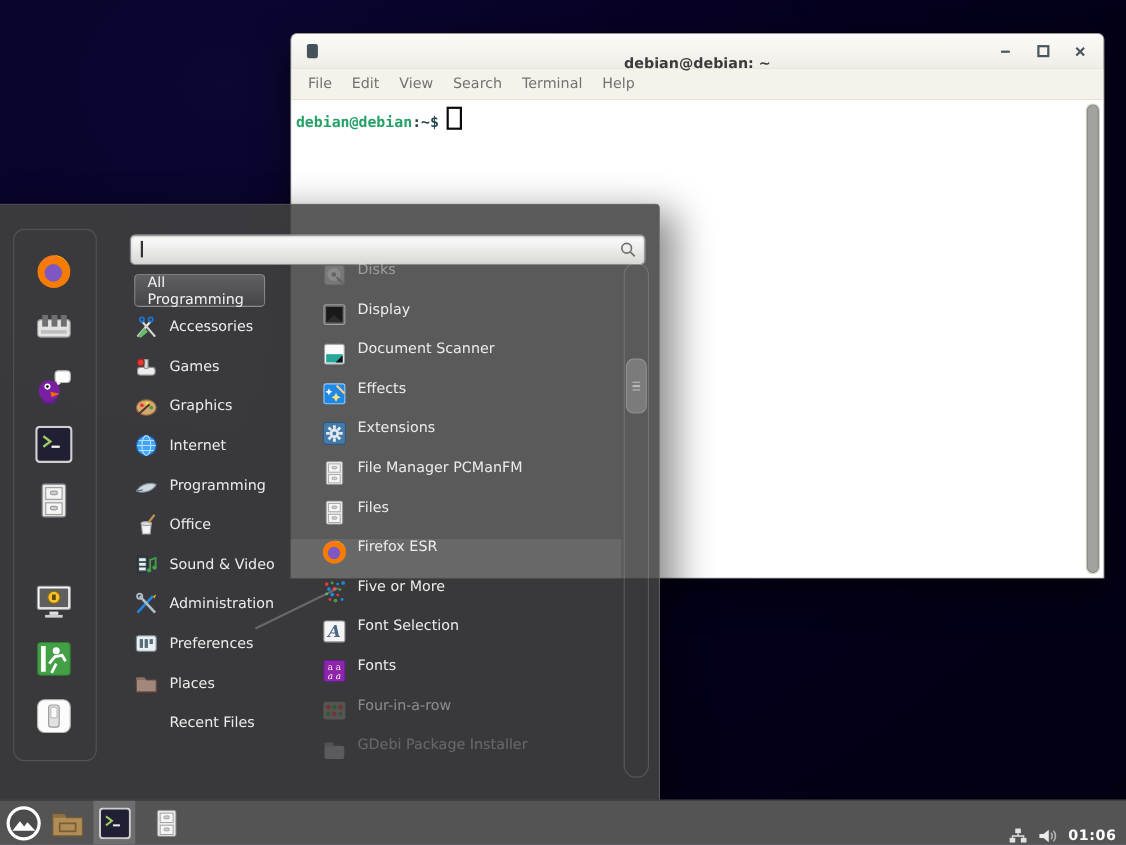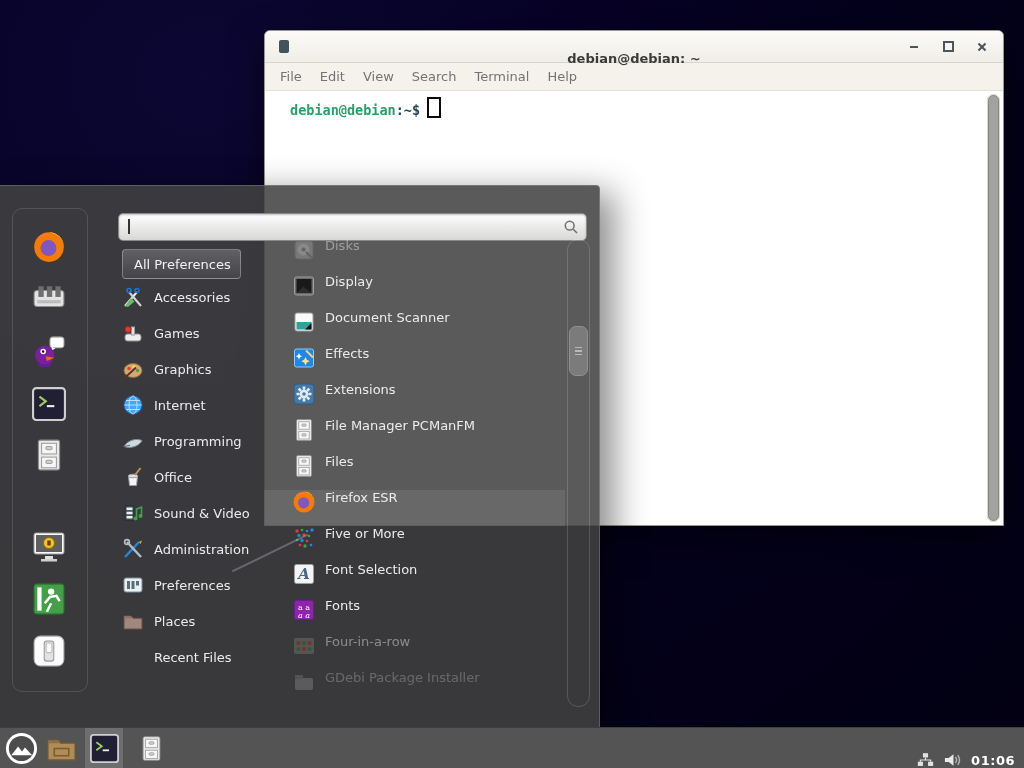--- a/index.html
+++ b/index.html
@@ -27,21 +27,21 @@
   .win-btns{position:absolute;right:12px;top:0;height:31px;display:flex;align-items:center;gap:16px;}
   .wbtn{width:18px;height:18px;display:flex;align-items:center;justify-content:center;cursor:default;}
   .glyph-min{width:8px;height:2px;background:#4a555e;}
   .glyph-max{width:7px;height:7px;border:2px solid #4a555e;}
   .glyph-close{position:relative;width:10px;height:10px;}
   .glyph-close:before,.glyph-close:after{content:"";position:absolute;left:0;top:4px;width:10px;height:2px;background:#4a555e;}
   .glyph-close:before{transform:rotate(45deg);} .glyph-close:after{transform:rotate(-45deg);}
   .menubar{height:27px;background:#f4f2eb;display:flex;align-items:center;padding-left:6px;
     border-bottom:1px solid #e3e1d8;}
   .menubar .mitem{padding:0 9px;font-size:13px;color:#737373;line-height:27px;}
-  .termbody{position:absolute;left:0;top:60px;right:0;bottom:0;background:#ffffff;padding-left:21px;}
+  .termbody{position:absolute;left:0;top:60px;right:0;bottom:0;background:#ffffff;}
   .promptline{padding:6px 0 0 4px;font-family:"DejaVu Sans Mono","Liberation Mono",monospace;
     font-size:13.5px;white-space:pre;}
   .p-user{color:#26a269;font-weight:bold;}
   .p-rest{color:#27454f;font-weight:bold;}
   .term-cursor{display:inline-block;width:10px;height:17px;border:2px solid #0a0a0a;
     margin-left:7px;vertical-align:-3px;}
   .term-scroll{position:absolute;top:3px;right:3px;bottom:3px;width:11px;background:#edebe4;
     border:1px solid #dbd8cf;border-radius:6px;}
   .term-thumb{position:absolute;left:0px;top:0px;bottom:0px;width:9px;background:#a2a29e;
     border:1px solid #87877f;border-radius:6px;}
@@ -211,21 +211,21 @@
 
     <div class="searchbox">
       <span class="caret"></span>
       <input type="text" placeholder="" style="">
       <svg class="mag" viewBox="0 0 16 16">
           <circle cx="6.7" cy="6.7" r="4.4" fill="none" stroke="#6f6f6f" stroke-width="1.5"></circle>
           <path d="M10.2 10.2L14 14" stroke="#6f6f6f" stroke-width="1.6"></path>
         </svg>
     </div>
 
-    <button class="allapps">All Preferences</button>
+    <button class="allapps">All Programming</button>
 
     <div class="cats">
       <div class="cat-row">
         <span class="cat-ic"><svg viewBox="0 0 22 22">
               <path d="M3 20L15 6" stroke="#ececec" stroke-width="2"></path>
               <path d="M19 20L7 6" stroke="#d5d5d5" stroke-width="2"></path>
               <circle cx="7" cy="4.5" r="2" fill="none" stroke="#1976d2" stroke-width="1.6"></circle>
               <circle cx="15" cy="4.5" r="2" fill="none" stroke="#1976d2" stroke-width="1.6"></circle>
               <path d="M3 20l6-8 3.5 3.5L6 21z" fill="#66bb6a"></path>
             </svg></span>

